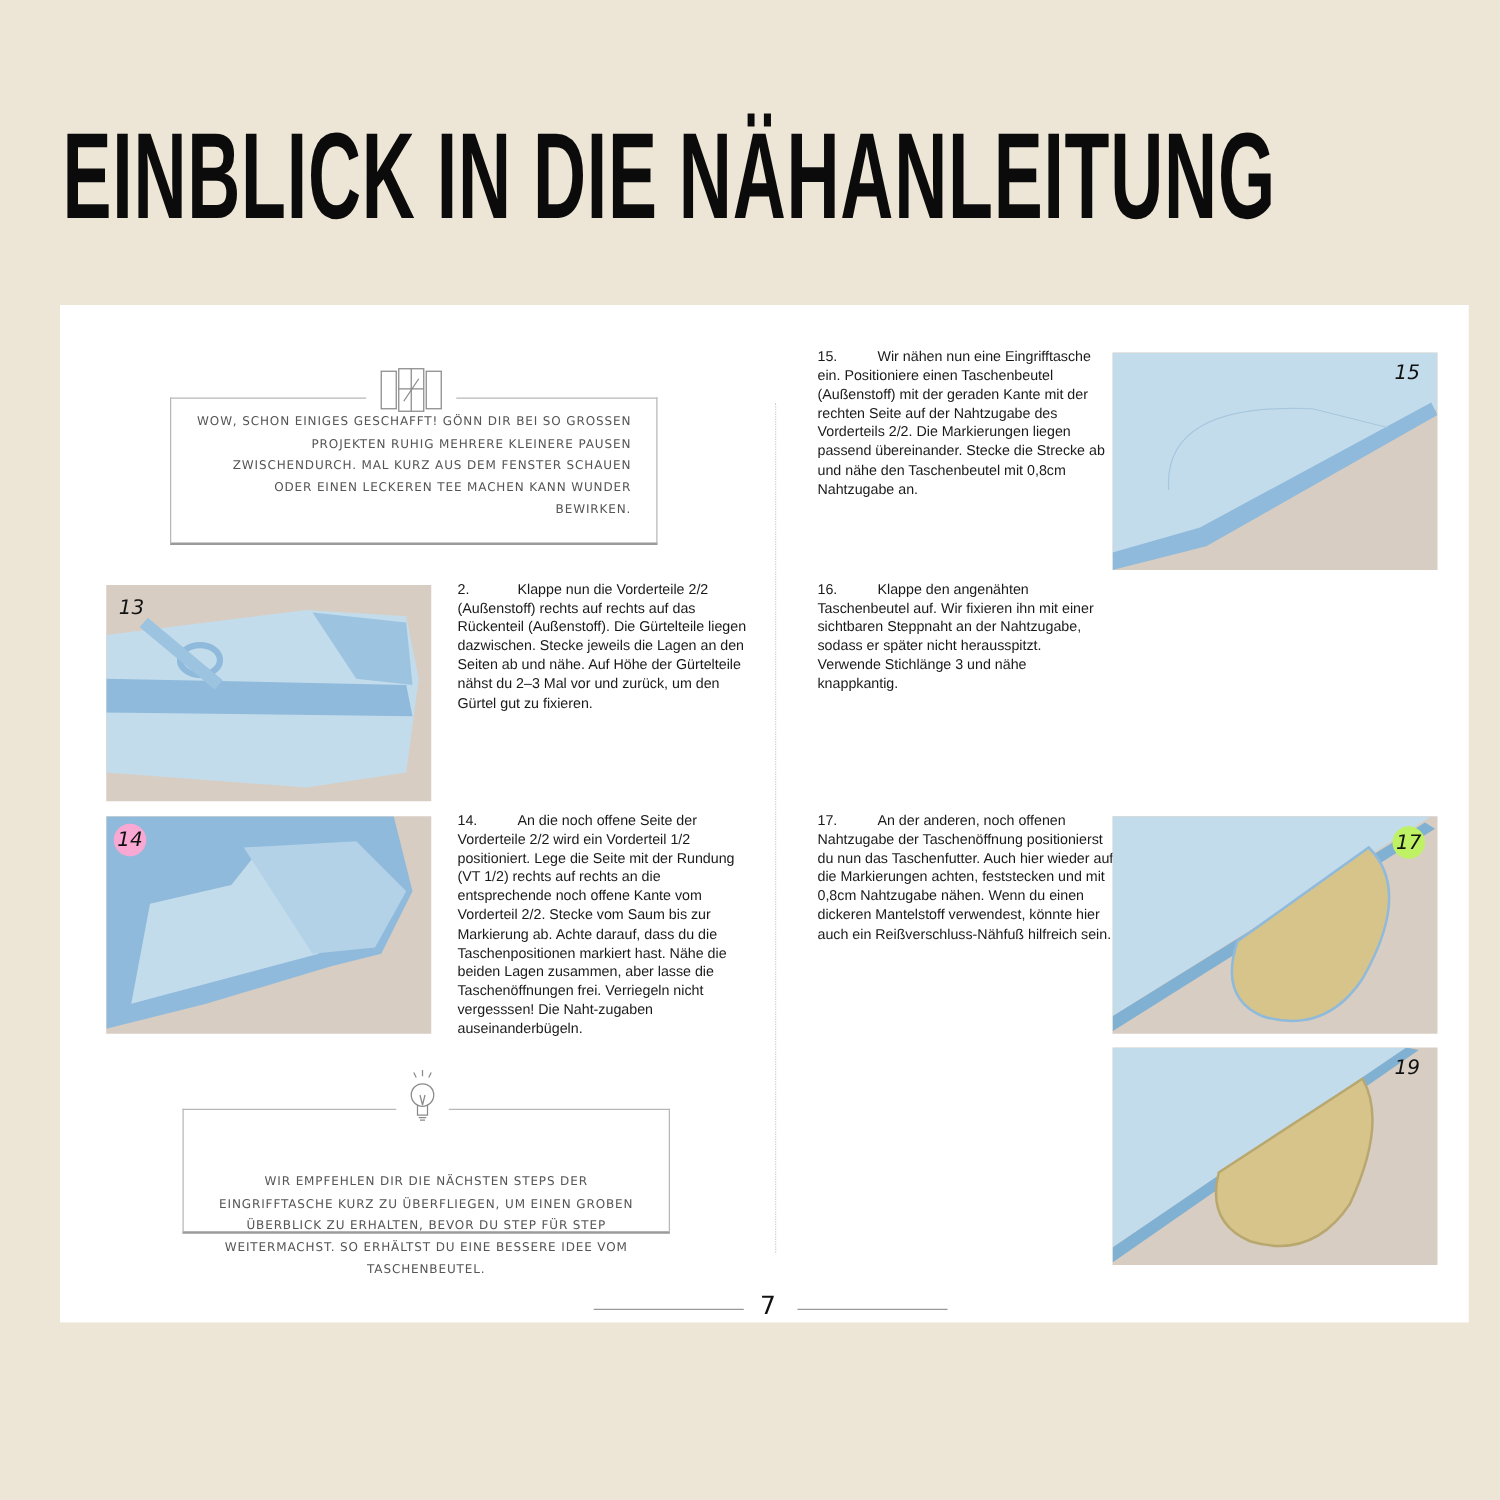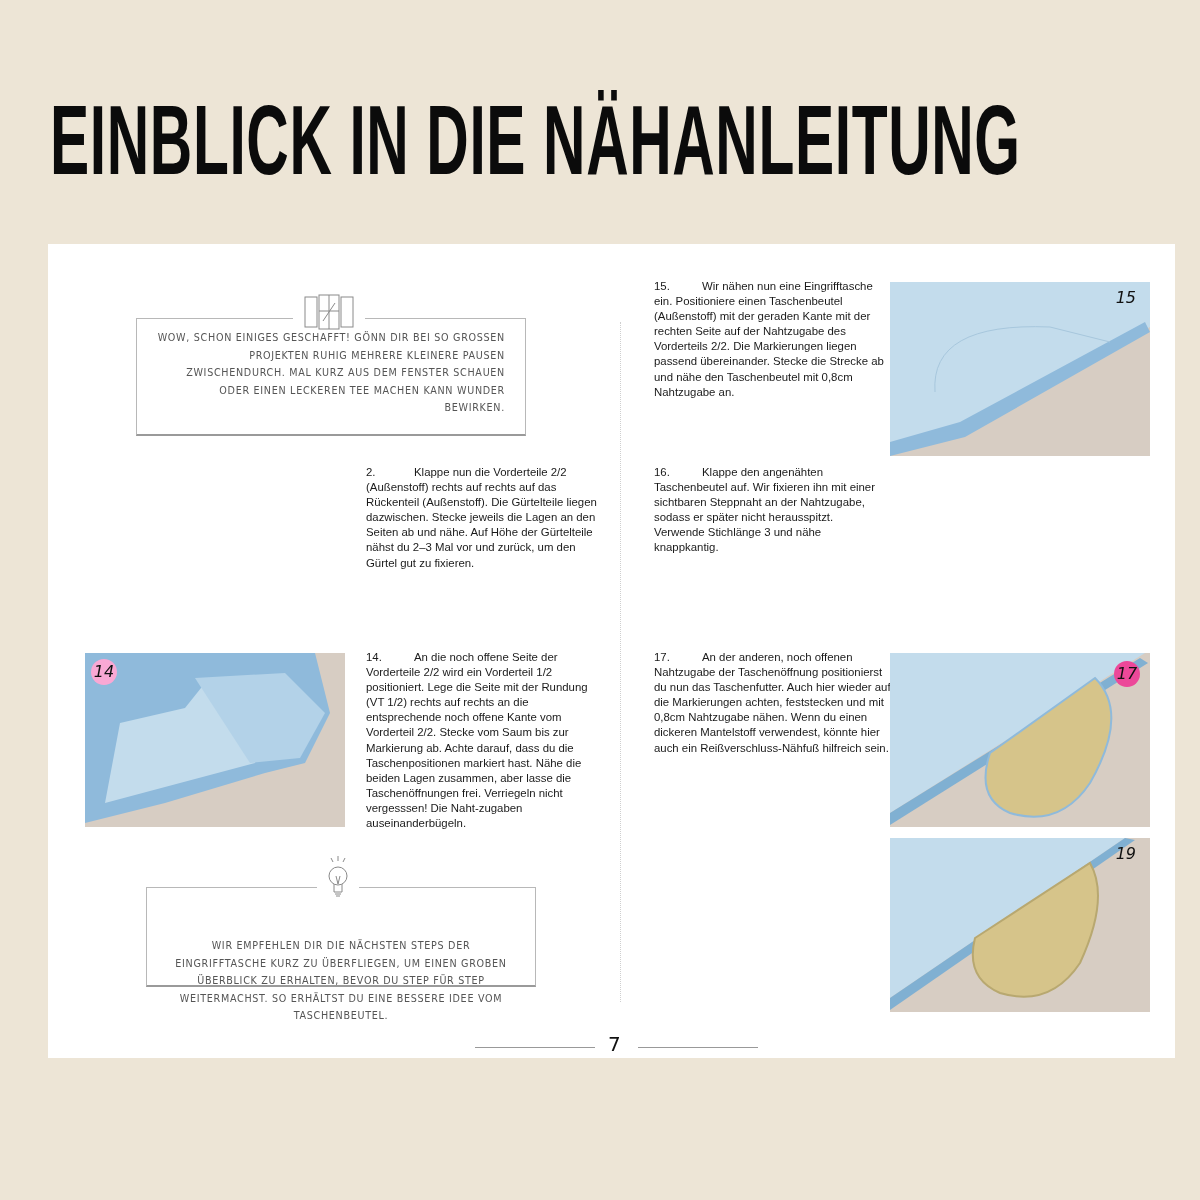--- a/index.html
+++ b/index.html
@@ -33,20 +33,30 @@
             <line x1="30" y1="2" x2="30" y2="36"></line>
             <line x1="20" y1="18" x2="40" y2="18"></line>
             <rect x="42" y="4" width="12" height="30"></rect>
             <path d="M24 28 L36 10"></path>
           </g>
         </svg>
     </div>
     <div class="note-text" style="top:10px; padding:0 20px;text-align:right;">Wow, schon einiges geschafft! Gönn dir bei so grossen Projekten ruhig mehrere kleinere Pausen zwischendurch. Mal kurz aus dem Fenster schauen oder einen leckeren Tee machen kann Wunder bewirken.</div>
   </div>
 
+  <div class="photo" style="left:37px; top:224px; width:260px; height:173px; background:#d7cdc3;">
+    <svg width="260" height="173" viewBox="0 0 260 173">
+        <path d="M0 40 L160 20 L240 25 L250 75 L240 150 L160 162 L0 150 Z" fill="#c3dcec"></path>
+        <path d="M0 75 L240 80 L245 105 L0 102 Z" fill="#8fbadb"></path>
+        <path d="M165 22 L240 30 L245 80 L200 75 Z" fill="#9cc3e0"></path>
+        <ellipse cx="75" cy="60" rx="16" ry="12" fill="none" stroke="#8fbadb" stroke-width="5"></ellipse>
+        <path d="M30 30 L90 80" stroke="#9cc3e0" stroke-width="10"></path>
+      </svg>
+    <div class="photo-label" style="left:10px; top:8px;">13</div>
+  </div>
   <div class="step" style="left:318px; top:221px; width:238px;">
     <span class="num">2.</span><span>Klappe nun die Vorderteile 2/2 (Außenstoff) rechts auf rechts auf das Rückenteil (Außenstoff). Die Gürtelteile liegen dazwischen. Stecke jeweils die Lagen an den Seiten ab und nähe. Auf Höhe der Gürtelteile nähst du 2–3 Mal vor und zurück, um den Gürtel gut zu fixieren.</span>
   </div>
 
   <div class="photo" style="left:37px; top:409px; width:260px; height:174px; background:#d7cdc3;">
     <svg width="260" height="174" viewBox="0 0 260 174">
         <path d="M0 0 L230 0 L245 60 L220 110 L180 120 L80 150 L0 170 Z" fill="#8fbadb"></path>
         <path d="M35 70 L100 55 L120 30 L190 40 L170 110 L20 150 Z" fill="#c3dcec"></path>
         <path d="M110 25 L200 20 L240 60 L215 105 L165 110 Z" fill="#b3d2e8"></path>
       </svg>
@@ -91,21 +101,21 @@
 
   <div class="step" style="left:606px; top:406px; width:238px;">
     <span class="num">17.</span><span>An der anderen, noch offenen Nahtzugabe der Taschenöffnung positionierst du nun das Taschenfutter. Auch hier wieder auf die Markierungen achten, feststecken und mit 0,8cm Nahtzugabe nähen. Wenn du einen dickeren Mantelstoff verwendest, könnte hier auch ein Reißverschluss-Nähfuß hilfreich sein.</span>
   </div>
   <div class="photo" style="left:842px; top:409px; width:260px; height:174px; background:#d7cdc3;">
     <svg width="260" height="174" viewBox="0 0 260 174">
         <path d="M0 0 L255 0 L0 160 Z" fill="#c3dcec"></path>
         <path d="M0 160 L250 5 L258 10 L0 172 Z" fill="#80b0d2"></path>
         <path d="M205 25 Q240 60 200 130 Q170 175 120 160 Q85 145 100 100 Z" fill="#d6c48a" stroke="#8fbadb" stroke-width="2"></path>
       </svg>
-    <div class="photo-label" style="right:10px; top:8px; background:#ec4899; border-radius:50%; width:26px; height:26px; text-align:center; line-height:26px;">17</div>
+    <div class="photo-label" style="right:10px; top:8px; background:#bef264; border-radius:50%; width:26px; height:26px; text-align:center; line-height:26px;">17</div>
   </div>
 
   <div class="photo" style="left:842px; top:594px; width:260px; height:174px; background:#d7cdc3;">
     <svg width="260" height="174" viewBox="0 0 260 174">
         <path d="M0 0 L235 0 L0 160 Z" fill="#c3dcec"></path>
         <path d="M0 160 L235 0 L245 2 L0 172 Z" fill="#80b0d2"></path>
         <path d="M200 25 Q220 60 190 125 Q160 170 110 155 Q75 140 85 100 Z" fill="#d6c48a" stroke="#b8a870" stroke-width="2"></path>
       </svg>
     <div class="photo-label" style="right:14px; top:6px;">19</div>
   </div>

